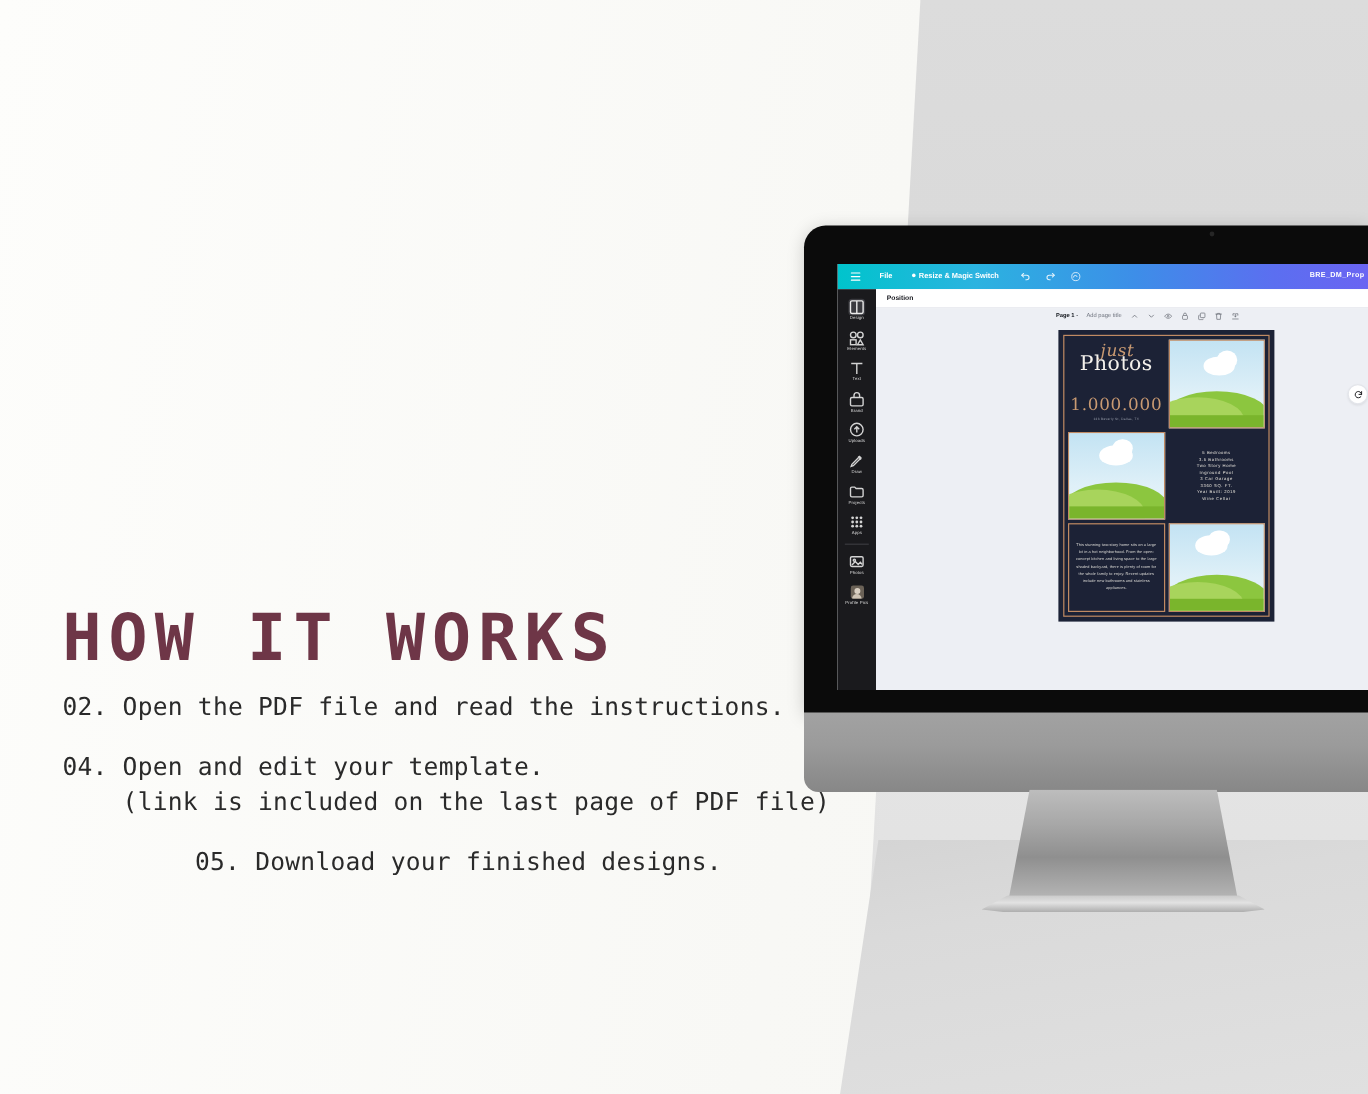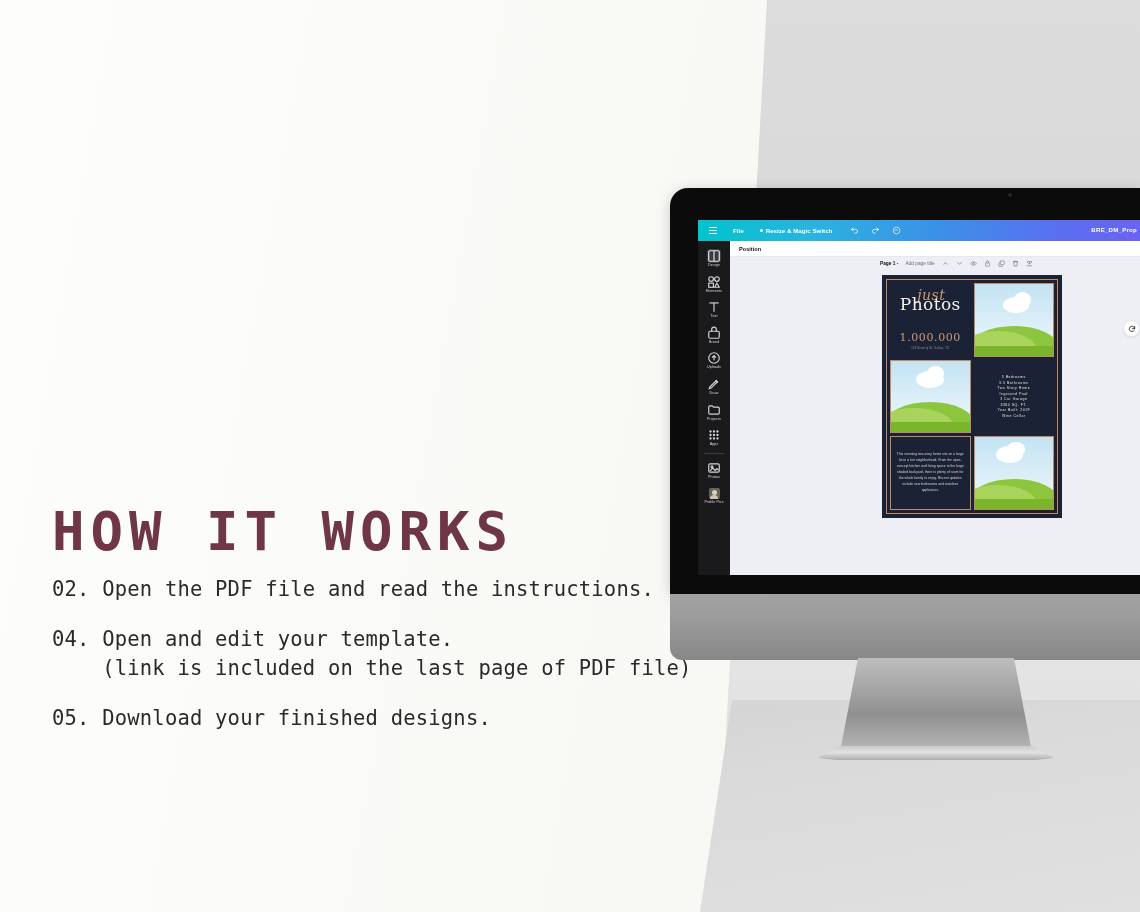--- a/index.html
+++ b/index.html
@@ -28,21 +28,21 @@
   
   .copy{position:absolute;left:52px;top:505px;width:660px;}
   .headline{
     font-size:54px;line-height:1;letter-spacing:6px;color:#6e3647;
     font-family:"DejaVu Sans Mono",monospace;font-weight:700;margin:0 0 16px 0;
   }
   .step{
     font-size:20.5px;line-height:1.38;color:#2a2a2a;margin:0 0 22px 0;
     letter-spacing:.2px;white-space:pre-wrap;
   }
-  .step:last-child{margin-bottom:0;}
+  .step:last-child{margin-bottom:0;text-align:center;}
   
   .monitor{position:absolute;left:670px;top:188px;width:470px;height:576px;}
   .bezel{
     position:absolute;left:0;top:0;width:470px;height:406px;
     background:#0b0b0b;border-top-left-radius:18px;
     box-shadow:0 2px 14px rgba(0,0,0,.18);
   }
   .camera{position:absolute;left:338px;top:5px;width:4px;height:4px;border-radius:50%;background:#262626;}
   .chin{
     position:absolute;left:0;top:406px;width:470px;height:66px;
@@ -124,21 +124,21 @@
   .cell{overflow:hidden;position:relative;}
   .title-cell{display:flex;flex-direction:column;align-items:center;justify-content:center;padding:2px;}
   .just{
     font-family:"DejaVu Serif",serif;font-style:italic;color:#c99a72;
     font-size:14px;line-height:.8;margin-bottom:-5px;margin-left:2px;letter-spacing:.5px;
   }
   .listed{
     font-family:"DejaVu Serif",serif;color:#f4f1ec;font-size:17px;line-height:1;letter-spacing:.4px;
   }
   .price{
-    font-family:"DejaVu Serif",serif;color:#c99a72;font-size:11px;margin-top:18px;letter-spacing:.6px;
+    font-family:"DejaVu Serif",serif;color:#c99a72;font-size:14px;margin-top:18px;letter-spacing:.6px;
   }
   .addr{font-family:"Liberation Sans",sans-serif;color:#9aa0ad;font-size:2.6px;margin-top:2.5px;letter-spacing:.3px;}
   .photo{border:0.7px solid #c08a63;box-sizing:border-box;background:#cfe8f5;position:relative;}
   .sky{position:absolute;inset:0;background:linear-gradient(180deg,#c3e3f3 0%,#dff0f8 62%,#eaf6fb 100%);}
   .hill-back{position:absolute;left:-6%;bottom:0;width:112%;height:42%;background:#8cc63f;border-radius:50% 50% 0 0 / 70% 70% 0 0;}
   .hill-front{position:absolute;left:-20%;bottom:0;width:100%;height:34%;background:#a8d45c;border-radius:50% 50% 0 0 / 80% 80% 0 0;}
   .hill-base{position:absolute;left:0;bottom:0;width:100%;height:14%;background:#7ab52c;}
   .cloud{position:absolute;background:#fff;border-radius:50%;}
   .details{
     display:flex;flex-direction:column;align-items:center;justify-content:center;

